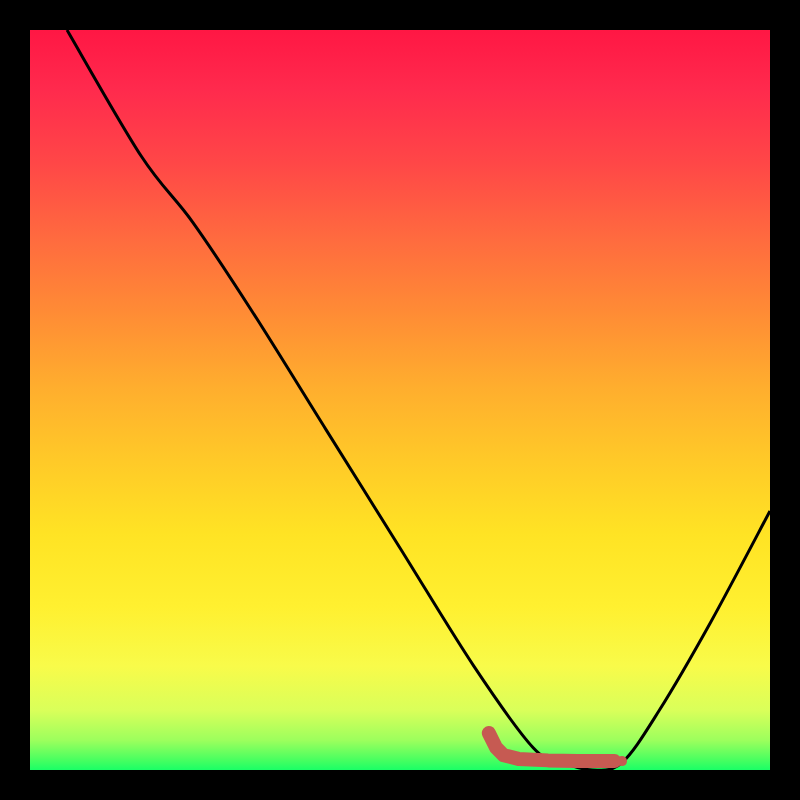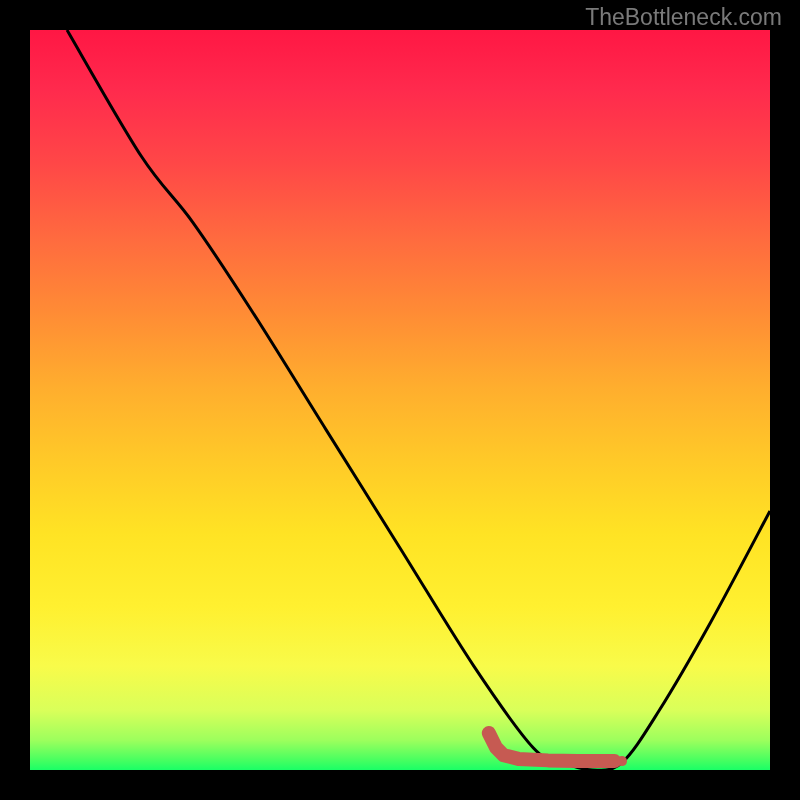--- a/index.html
+++ b/index.html
@@ -35,21 +35,20 @@
     overflow: hidden;
   }
   svg {
     display: block;
   }
 </style>
 </head>
 <body>
 
 <div class="container">
-  <div class="watermark">TheBottleneck.com</div>
   <div class="plot-area">
     <svg id="chart-svg" width="740" height="740" viewBox="0 0 740 740">
       <defs>
         <linearGradient id="bg-grad" x1="0" y1="0" x2="0" y2="1">
             <stop offset="0.00%" stop-color="#ff1744"></stop>
             <stop offset="8.00%" stop-color="#ff2a4d"></stop>
             <stop offset="18.00%" stop-color="#ff4747"></stop>
             <stop offset="28.00%" stop-color="#ff6a3f"></stop>
             <stop offset="38.00%" stop-color="#ff8b35"></stop>
             <stop offset="48.00%" stop-color="#ffad2e"></stop>

